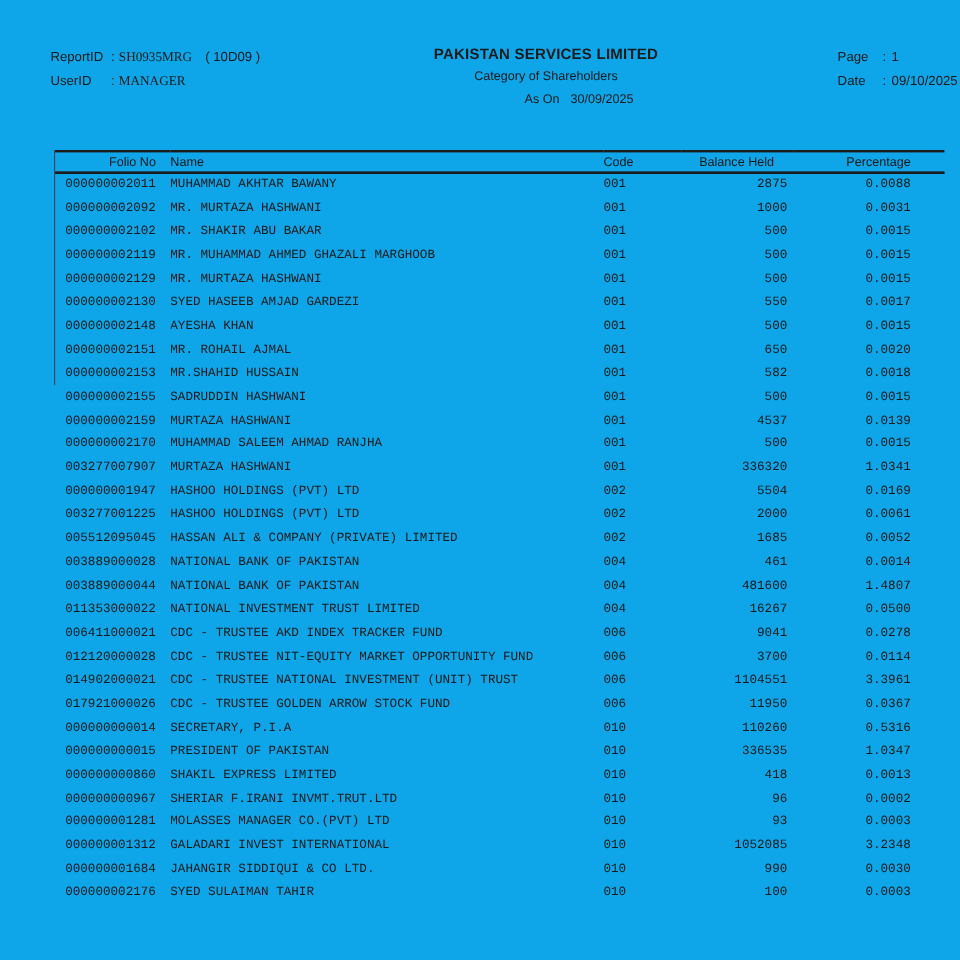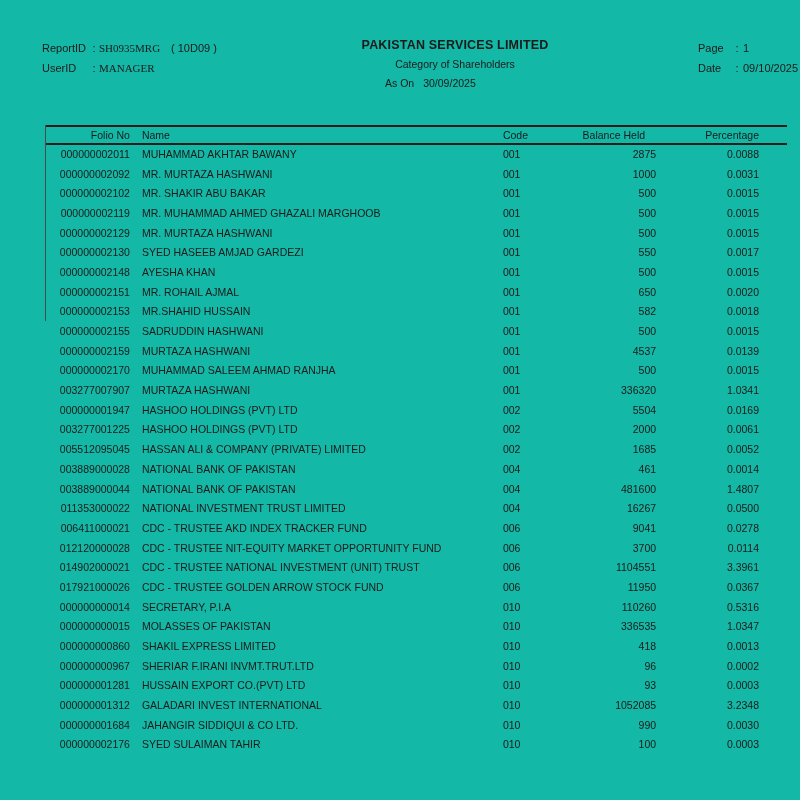--- a/index.html
+++ b/index.html
@@ -3,34 +3,34 @@
 <meta charset="utf-8">
 <style>
   * { box-sizing: border-box; margin: 0; padding: 0; }
   html, body { width: 800px; height: 800px; background: #ffffff; }
   body {
     font-family: "Liberation Sans", sans-serif;
     color: #1a1a1a;
     position: relative;
     overflow: hidden;
   }
-  .page { position: relative; width: 800px; height: 800px; background: #14b8a6; }
+  .page { position: relative; width: 800px; height: 800px; background: #0ea5e9; }
 
   
   .hdr-left { position: absolute; left: 42px; top: 38px; font-size: 11px; }
   .hdr-left .kv { display: flex; height: 20px; align-items: center; }
   .hdr-left .k { display: inline-block; width: 47px; }
   .hdr-left .colon { display: inline-block; width: 10px; text-align: center; }
   .hdr-left .v { display: inline-block; min-width: 70px; font-family: Liberation Serif, serif; }
   .hdr-left .note { display: inline-block; margin-left: 2px; }
 
   .hdr-center { position: absolute; left: 330px; top: 38px; width: 250px; text-align: center; }
   .company { font-size: 12.5px; font-weight: bold; letter-spacing: 0.2px; }
   .subtitle { font-size: 10.5px; margin-top: 6px; }
-  .as-on { font-size: 10.5px; margin-top: 7px; text-align: left; padding-left: 55px; }
+  .as-on { font-size: 10.5px; margin-top: 7px; text-align: center; padding-left: 55px; }
   .as-on .as-on-date { margin-left: 9px; }
 
   .hdr-right { position: absolute; left: 698px; top: 38px; font-size: 11px; }
   .hdr-right .kv { display: flex; height: 20px; align-items: center; }
   .hdr-right .k { display: inline-block; width: 33px; }
   .hdr-right .colon { display: inline-block; width: 12px; text-align: center; }
 
   
   .report-table {
     position: absolute;
@@ -47,21 +47,21 @@
     border-bottom: 2px solid #1c1c1c;
     height: 18px;
   }
   .report-table th {
     font-weight: normal;
     font-size: 10.5px;
     vertical-align: middle;
     white-space: nowrap;
     overflow: hidden;
   }
-  .report-table tbody tr { height: 19.7px; }
+  .report-table tbody tr { height: 19.7px; font-family: Liberation Mono, monospace; }
   .report-table td {
     vertical-align: middle;
     white-space: nowrap;
     overflow: hidden;
   }
   .c-folio   { width: 87px;  text-align: right; padding-right: 12px; }
   .c-name    { width: 324px; text-align: left; }
   .c-code    { width: 58px;  text-align: left; }
   .c-balance { width: 84px;  text-align: right; padding-right: 5px; }
   .c-pct     { width: 113px; text-align: right; padding-right: 28px; }
@@ -290,42 +290,42 @@
   </tr>
         <tr>
     <td class="c-folio">000000000014</td>
     <td class="c-name">SECRETARY, P.I.A</td>
     <td class="c-code">010</td>
     <td class="c-balance">110260</td>
     <td class="c-pct">0.5316</td>
   </tr>
         <tr>
     <td class="c-folio">000000000015</td>
-    <td class="c-name">MOLASSES OF PAKISTAN</td>
+    <td class="c-name">PRESIDENT OF PAKISTAN</td>
     <td class="c-code">010</td>
     <td class="c-balance">336535</td>
     <td class="c-pct">1.0347</td>
   </tr>
         <tr>
     <td class="c-folio">000000000860</td>
     <td class="c-name">SHAKIL EXPRESS LIMITED</td>
     <td class="c-code">010</td>
     <td class="c-balance">418</td>
     <td class="c-pct">0.0013</td>
   </tr>
         <tr>
     <td class="c-folio">000000000967</td>
     <td class="c-name">SHERIAR F.IRANI INVMT.TRUT.LTD</td>
     <td class="c-code">010</td>
     <td class="c-balance">96</td>
     <td class="c-pct">0.0002</td>
   </tr>
         <tr>
     <td class="c-folio">000000001281</td>
-    <td class="c-name">HUSSAIN EXPORT CO.(PVT) LTD</td>
+    <td class="c-name">MOLASSES MANAGER CO.(PVT) LTD</td>
     <td class="c-code">010</td>
     <td class="c-balance">93</td>
     <td class="c-pct">0.0003</td>
   </tr>
         <tr>
     <td class="c-folio">000000001312</td>
     <td class="c-name">GALADARI INVEST INTERNATIONAL</td>
     <td class="c-code">010</td>
     <td class="c-balance">1052085</td>
     <td class="c-pct">3.2348</td>

